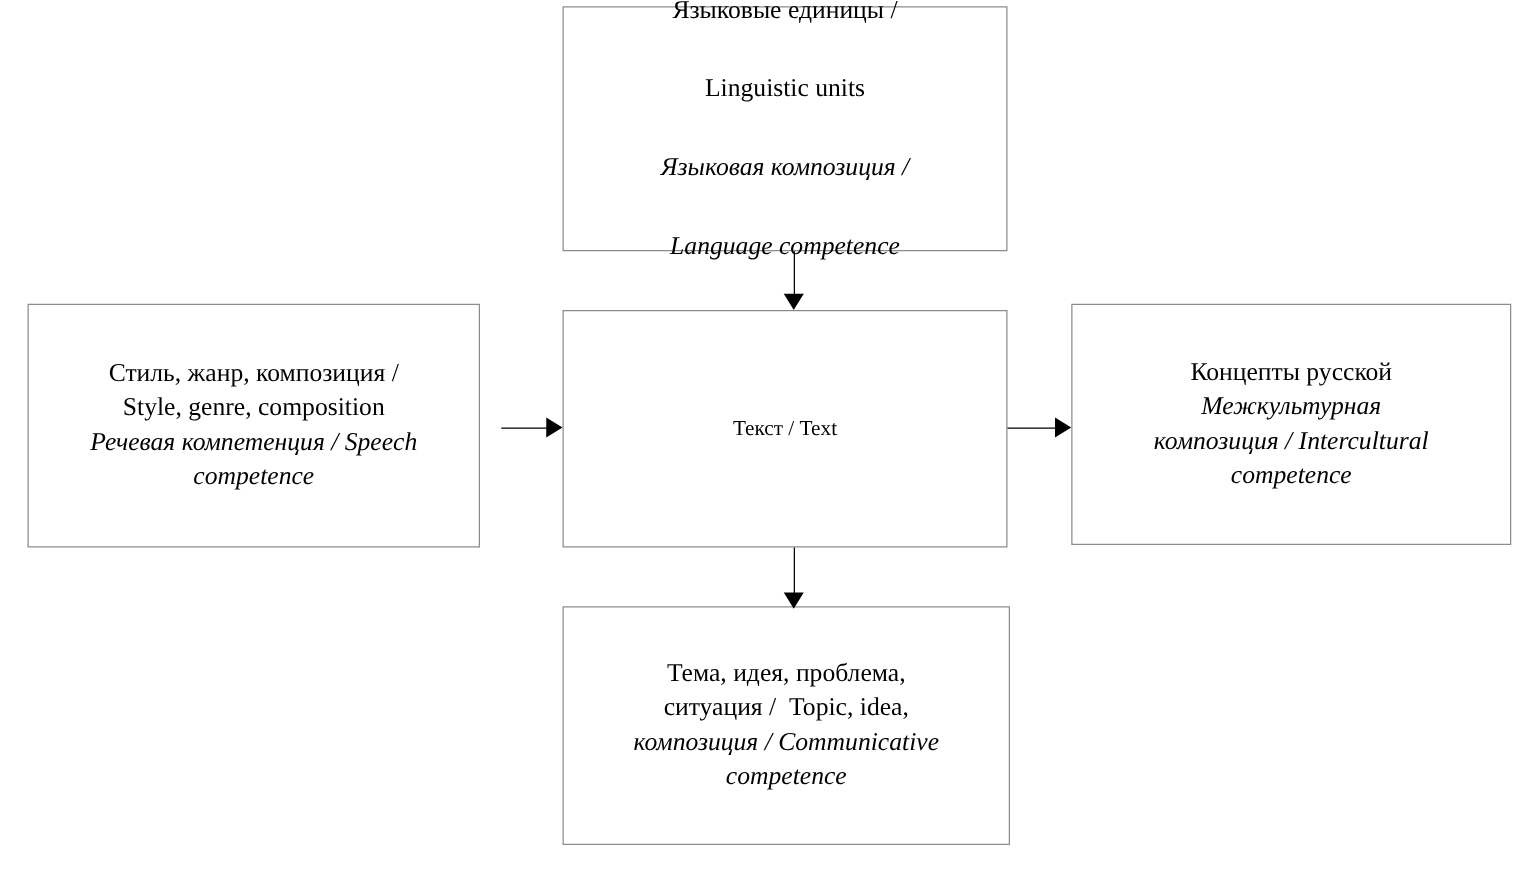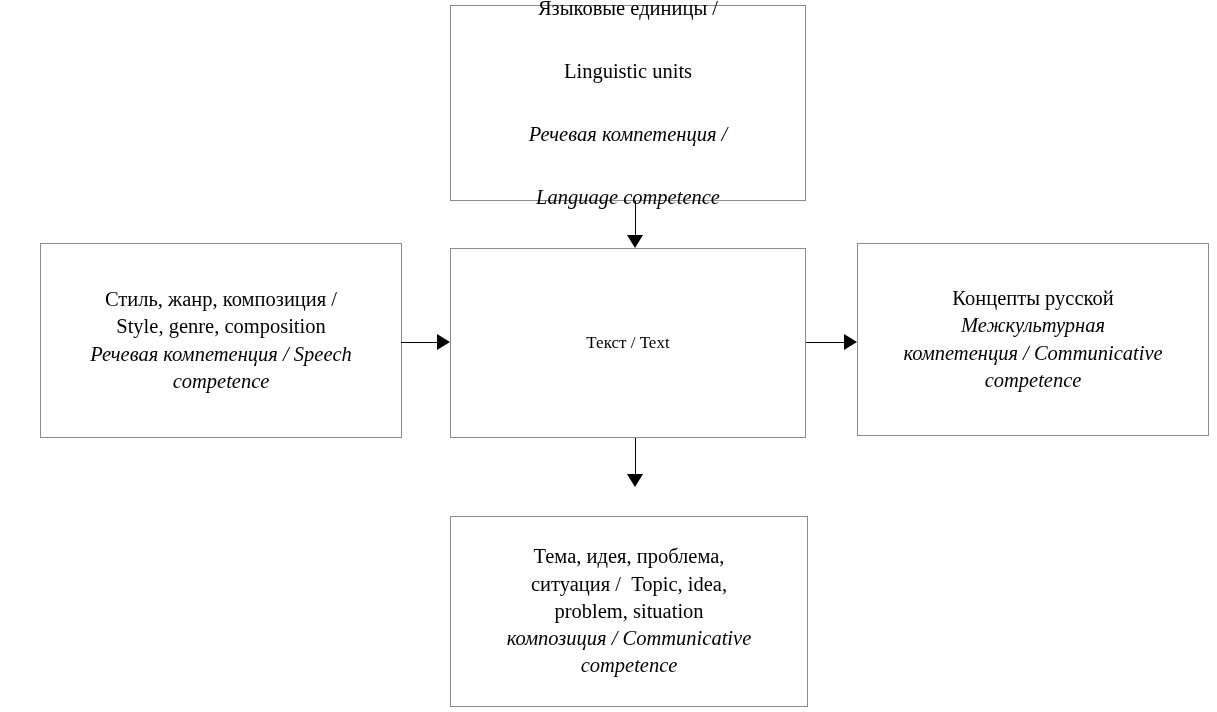--- a/index.html
+++ b/index.html
@@ -37,24 +37,24 @@
   .node .ital {
     font-style: italic;
   }
   .node .line {
     display: block;
     white-space: pre;
   }
 
   
   #node-linguistic-units { left: 450px;  top: 5px;   width: 356px; height: 196px; gap: 36px; }
-  #node-style-genre      { left: 40px;   top: 243px; width: 362px; height: 195px; }
+  #node-style-genre      { left: 22px;   top: 243px; width: 362px; height: 195px; }
   #node-text             { left: 450px;  top: 248px; width: 356px; height: 190px; }
   #node-concepts         { left: 857px;  top: 243px; width: 352px; height: 193px; }
-  #node-topic-idea       { left: 450px;  top: 516px; width: 358px; height: 191px; }
+  #node-topic-idea       { left: 450px;  top: 485px; width: 358px; height: 191px; }
 
   #node-text .line { font-size: 17px; }
 
   
   .conn {
     position: absolute;
     pointer-events: none;
   }
   .conn .shaft-v {
     position: absolute;
@@ -108,46 +108,45 @@
   #arrow-text-to-topic .arrowhead-down { left: 0px; top: 36px; }
 </style>
 </head>
 <body>
 
 <div id="canvas">
 
   <div class="node" id="node-linguistic-units">
     <span class="line roman">Языковые единицы /</span>
     <span class="line roman">Linguistic units</span>
-    <span class="line ital">Речевая компетенция /</span>
+    <span class="line ital">Языковая композиция /</span>
     <span class="line ital">Language competence</span>
   </div>
 
   <div class="node" id="node-style-genre">
     <span class="line roman">Стиль, жанр, композиция /</span>
     <span class="line roman">Style, genre, composition</span>
     <span class="line ital">Речевая компетенция / Speech</span>
     <span class="line ital">competence</span>
   </div>
 
   <div class="node" id="node-text">
     <span class="line roman">Текст / Text</span>
   </div>
 
   <div class="node" id="node-concepts">
     <span class="line roman">Концепты русской</span>
     <span class="line ital">Межкультурная</span>
-    <span class="line ital">компетенция / Communicative</span>
+    <span class="line ital">композиция / Intercultural</span>
     <span class="line ital">competence</span>
   </div>
 
   <div class="node" id="node-topic-idea">
     <span class="line roman">Тема, идея, проблема,</span>
     <span class="line roman">ситуация /  Topic, idea,</span>
-    <span class="line roman">problem, situation</span>
     <span class="line ital">композиция / Communicative</span>
     <span class="line ital">competence</span>
   </div>
 
   <div class="conn" id="arrow-units-to-text">
     <div class="shaft-v"></div>
     <div class="arrowhead-down"></div>
   </div>
 
   <div class="conn" id="arrow-style-to-text">

